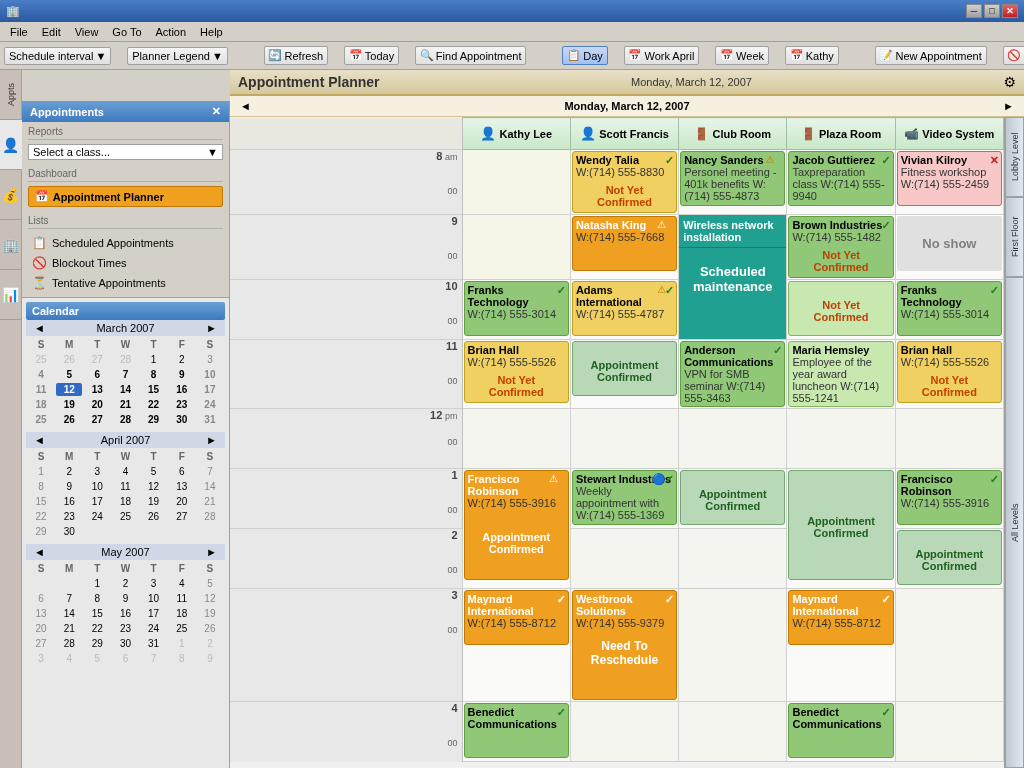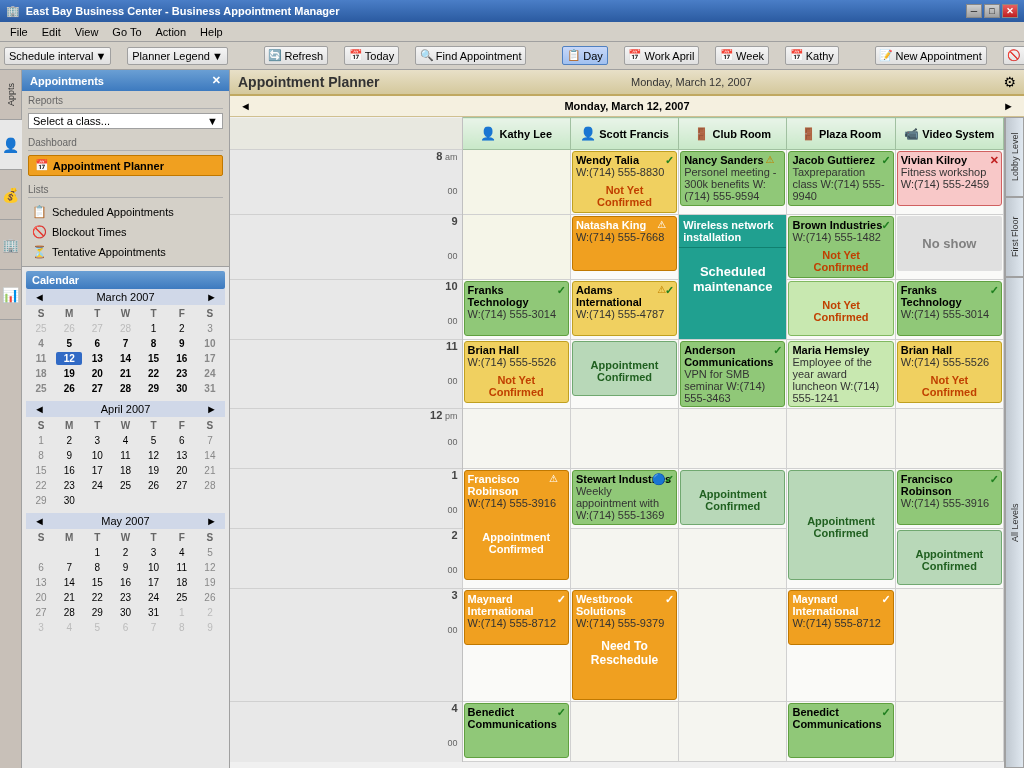--- a/index.html
+++ b/index.html
@@ -77,20 +77,21 @@
     }
 
     
     #left-panel {
       width: 208px;
       background: #d4d0c8;
       border-right: 1px solid #a0a0a0;
       display: flex;
       flex-direction: column;
       overflow: hidden;
+      margin-top: 31px;
     }
 
     
     #appointments-header {
       background: linear-gradient(to bottom, #6a9fd4, #3d7abf);
       color: white;
       padding: 4px 8px;
       font-weight: bold;
       display: flex;
       align-items: center;
@@ -314,21 +315,20 @@
       flex: 1;
       overflow-y: auto;
       overflow-x: hidden;
     }
   </style>
 </head>
 <body>
 
 <div id="titlebar">
   <span>🏢</span>
-  <span>East Bay Business Center - Business Appointment Manager</span>
   <div class="win-controls">
     <div class="win-btn">─</div>
     <div class="win-btn">□</div>
     <div class="win-btn close">✕</div>
   </div>
 </div>
 
 <div id="menubar">
   <span class="menu-item">File</span>
   <span class="menu-item">Edit</span>
@@ -731,21 +731,21 @@
                   <div class="appt-name">Wendy Talia</div>
                   <div class="appt-phone">W:(714) 555-8830</div>
                   <div class="status-badge badge-not-confirmed">Not Yet Confirmed</div>
                 </div>
               </td>
 
               <td class="planner-cell">
                 <div class="appt-block appt-green" style="position:relative;">
                   <span class="warning-orange">⚠</span>
                   <div class="appt-name">Nancy Sanders</div>
-                  <div class="appt-phone">Personel meeting - 300k benefits W:(714) 555-9594</div>
+                  <div class="appt-phone">Personel meeting - 401k benefits W:(714) 555-4873</div>
                 </div>
               </td>
 
               <td class="planner-cell">
                 <div class="appt-block appt-green" style="position:relative;">
                   <span class="check-green">✓</span>
                   <div class="appt-name">Jacob Guttierez</div>
                   <div class="appt-phone">Taxpreparation class W:(714) 555-9940</div>
                 </div>
               </td>

